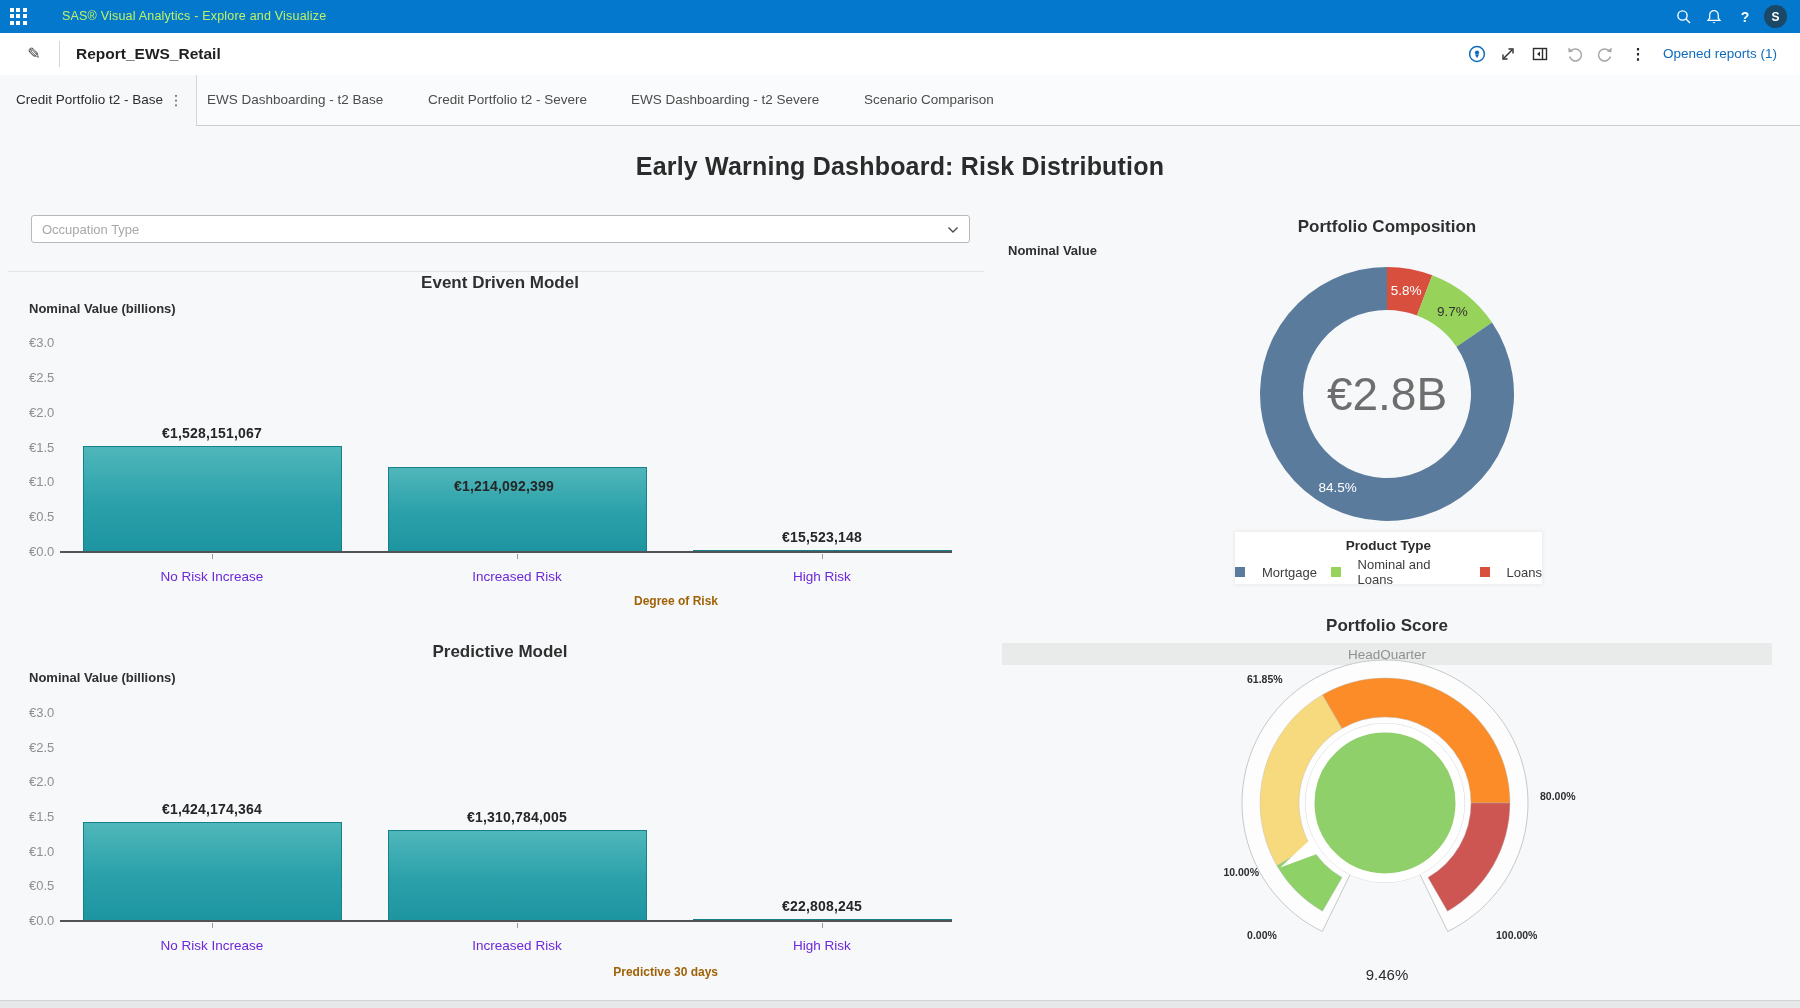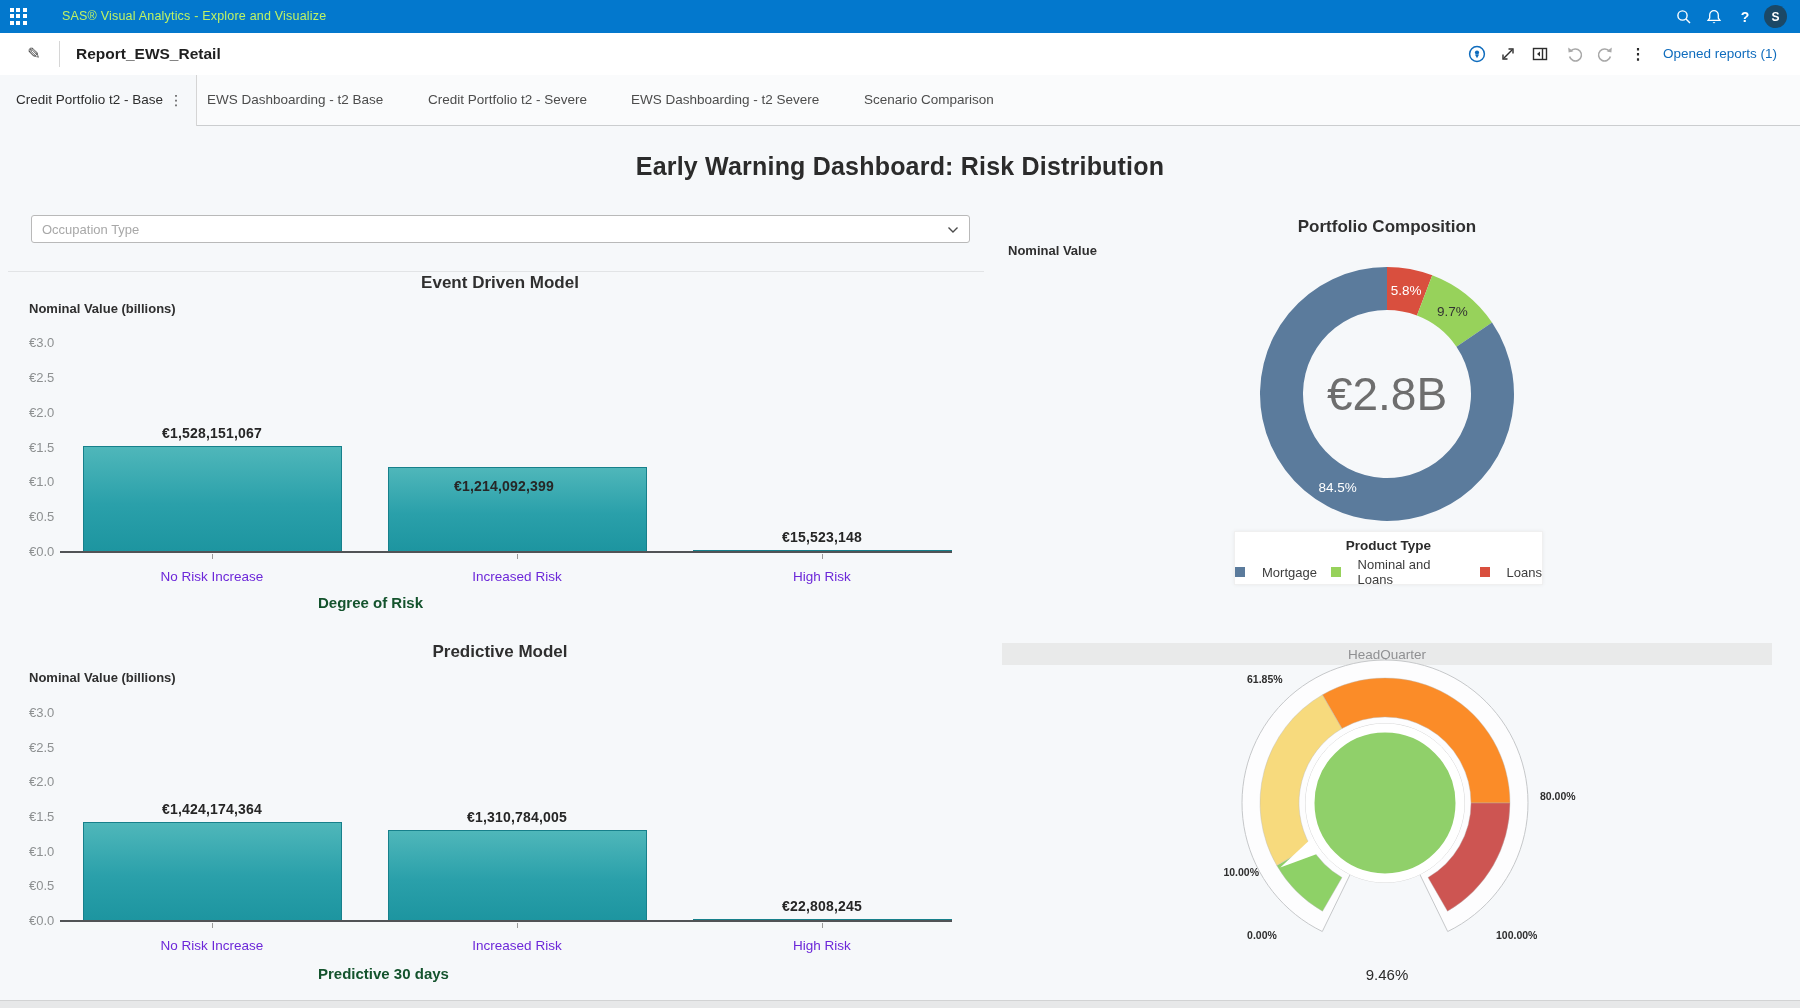--- a/index.html
+++ b/index.html
@@ -29,21 +29,21 @@
   #tab-0-kebab{position:absolute;left:166px;top:0;width:20px;text-align:center;font-size:14px;color:#4a4a4a;cursor:pointer;}
   
   #page-title{left:0;top:152px;width:1800px;text-align:center;font-size:25px;font-weight:bold;color:#2b2b2b;letter-spacing:.2px;}
   #filter-border{left:8px;top:271px;width:976px;height:1px;background:#e2e4e6;}
   #occupation-select{left:31px;top:215px;width:939px;height:28px;background:#fff;border:1px solid #b9b9b9;border-radius:3px;
       box-sizing:border-box;display:flex;align-items:center;cursor:pointer;}
   #occupation-select .ph{margin-left:10px;font-size:13px;color:#a8a8a8;flex:1;}
   #occupation-select .chev{margin-right:10px;}
   .chart-title{width:600px;text-align:center;font-size:17px;font-weight:bold;color:#2f2f2f;}
   .ylabel{font-size:13px;font-weight:bold;color:#2f2f2f;}
-  .xlabel{width:400px;text-align:left;font-size:15px;font-weight:bold;color:#14532d;}
+  .xlabel{width:400px;text-align:right;font-size:12px;font-weight:bold;color:#a16207;}
   .tick-label{font-size:13px;color:#8d9091;}
   .cat-label{width:300px;text-align:center;font-size:13.5px;color:#6d28d9;}
   .value-label{width:260px;text-align:center;font-size:14px;font-weight:bold;color:#262626;letter-spacing:.2px;}
   .bar{box-sizing:border-box;border:1px solid #17808b;background:linear-gradient(180deg,#4fb7ba 0%,#2aa0aa 55%,#1d95a0 100%);cursor:pointer;}
   .axis-line{height:2px;background:#515356;}
   .tick-mark{width:1px;height:5px;background:#9a9a9a;}
   
   #nominal-value-label{left:1008px;top:243px;font-size:13px;font-weight:bold;color:#2f2f2f;}
   #pie-title{left:1087px;top:217px;}
   #legend-box{left:1234px;top:531px;width:307px;height:52px;background:#fff;border:1px solid #f0f0f0;
@@ -231,20 +231,21 @@
           <span class="swatch" style="background: rgb(151, 210, 91);"></span>
           <span>Nominal and Loans</span>
         </span>
         <span class="legend-item">
           <span class="swatch" style="background: rgb(217, 79, 62);"></span>
           <span>Loans</span>
         </span>
       </div>
   </div>
 
+  <div class="abs chart-title" id="gauge-title">Portfolio Score</div>
   <div class="abs" id="lane-bar">HeadQuarter</div>
   <svg id="gauge-svg" class="abs" style="left:1195px;top:650px;" width="380" height="310">
       <path d="M127.31 281.53 A143 143 0 1 1 252.69 281.53 L224.19 223.11 A78 78 0 1 0 155.81 223.11 Z" fill="#fdfdfe" stroke="#c6c8ca" stroke-width="1"></path>
       <path d="M127.50 261.25 A125 125 0 0 1 81.75 215.50 L115.52 196.00 A86 86 0 0 0 147.00 227.48 Z" fill="#8ed167" stroke="#b8b8b8" stroke-width="0.4"></path>
       <path d="M81.75 215.50 A125 125 0 0 1 127.50 44.75 L147.00 78.52 A86 86 0 0 0 115.52 196.00 Z" fill="#f7da7d" stroke="#b8b8b8" stroke-width="0.4"></path>
       <path d="M127.50 44.75 A125 125 0 0 1 315.00 153.00 L276.00 153.00 A86 86 0 0 0 147.00 78.52 Z" fill="#fb8c28" stroke="#b8b8b8" stroke-width="0.4"></path>
       <path d="M315.00 153.00 A125 125 0 0 1 252.50 261.25 L233.00 227.48 A86 86 0 0 0 276.00 153.00 Z" fill="#cd5552" stroke="#b8b8b8" stroke-width="0.4"></path>
       <path d="M85.26009086950074 217.48683148779105 L136.86691313814683 198.572744930833 L125.38467884521602 179.92322922801284 Z" fill="#ffffff"></path>
       <circle cx="190" cy="153" r="79.5" fill="none" stroke="#d8d8d8" stroke-width="1"></circle>
       <circle cx="190" cy="153" r="75" fill="#90d06a" stroke="#ffffff" stroke-width="9"></circle>

